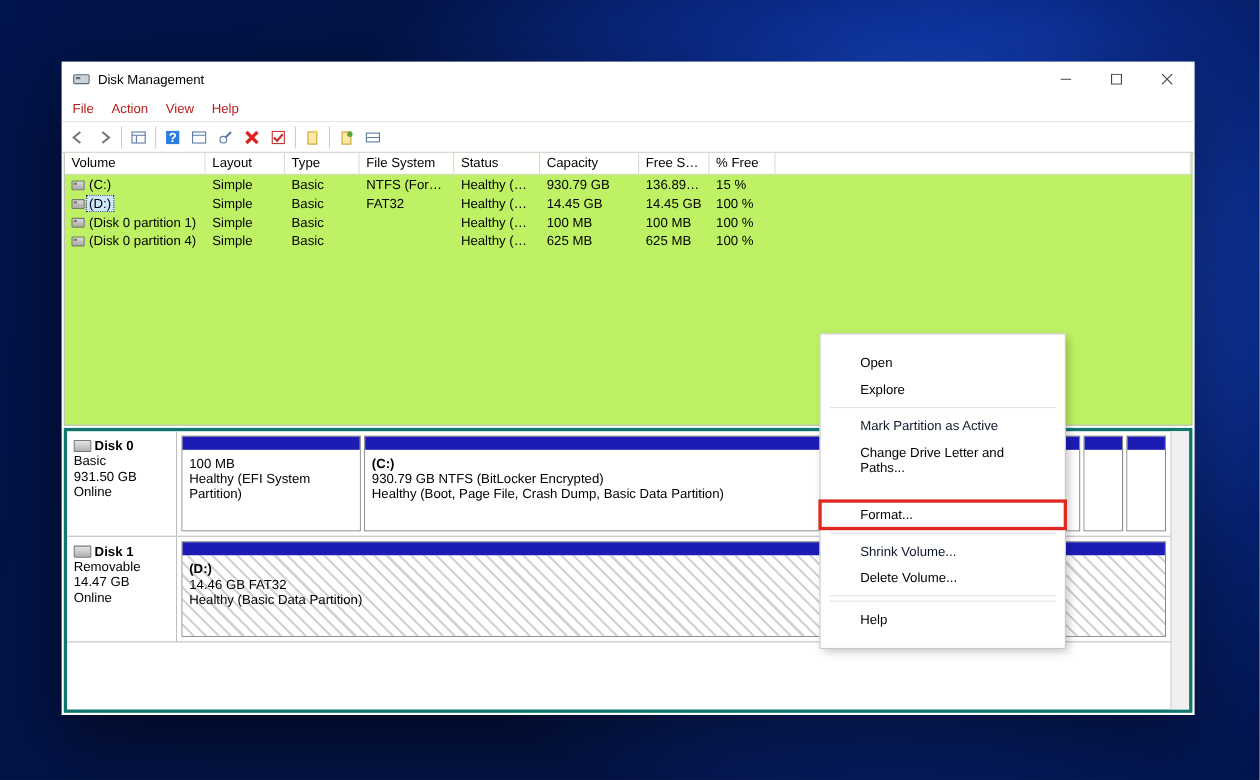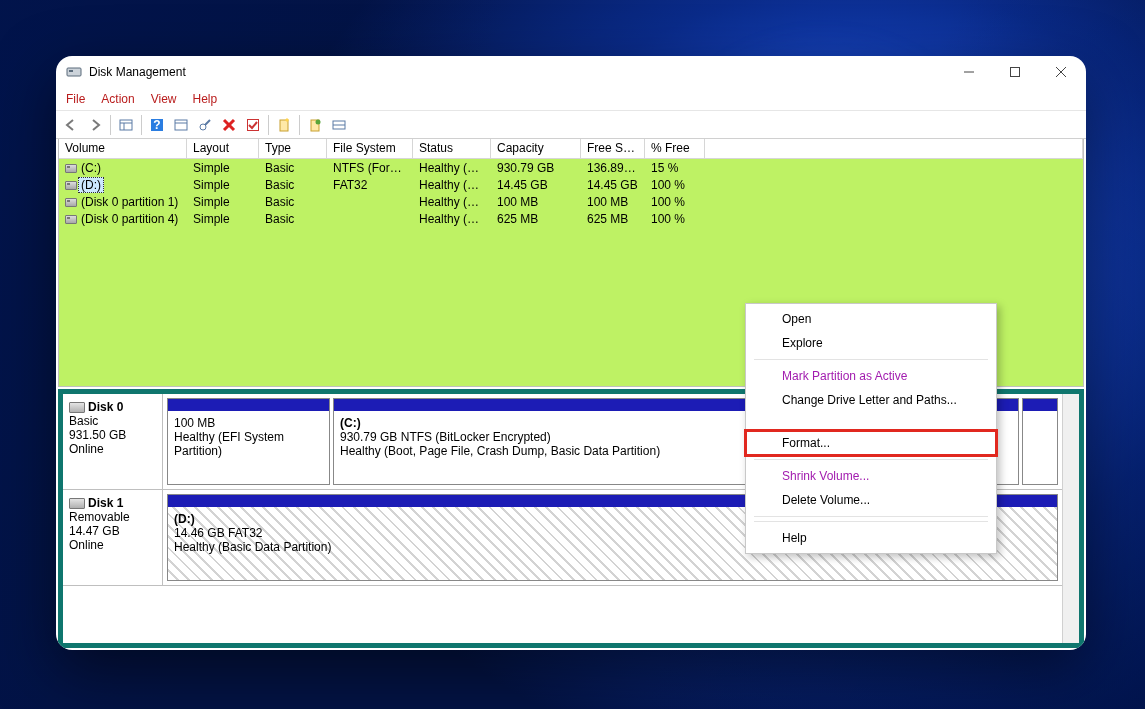--- a/index.html
+++ b/index.html
@@ -4,21 +4,21 @@
 <style>
   *{box-sizing:border-box;margin:0;padding:0;font-family:"Segoe UI",Tahoma,sans-serif;font-size:12px;}
   body{width:1145px;height:709px;overflow:hidden;background:#0a1a4a;position:relative;}
   .wallpaper{position:absolute;inset:0;background:radial-gradient(ellipse 600px 500px at 75% 40%,#2a6cff 0%,#1a4dd6 30%,#0a2b8a 60%,#031344 100%);}
   .wallpaper::before{content:"";position:absolute;inset:0;background:
     radial-gradient(ellipse 280px 360px at 78% 42%,rgba(120,180,255,0.6) 0%,rgba(120,180,255,0) 55%),
     radial-gradient(ellipse 400px 500px at 72% 45%,rgba(60,120,255,0.5) 0%,rgba(60,120,255,0) 60%);
     filter:blur(2px);}
   .wallpaper::after{content:"";position:absolute;inset:0;background:
     linear-gradient(115deg,rgba(0,20,80,0.6) 0%,rgba(0,20,80,0) 35%,rgba(0,20,80,0) 65%,rgba(0,20,80,0.6) 100%);}
-  .window{position:absolute;left:56px;top:56px;width:1030px;height:594px;background:#fff;border-radius:16px;box-shadow:0 20px 60px rgba(0,0,0,0.5);display:flex;flex-direction:column;overflow:hidden;}
+  .window{position:absolute;left:56px;top:56px;width:1030px;height:594px;background:#fff;border-radius:0;box-shadow:0 20px 60px rgba(0,0,0,0.5);display:flex;flex-direction:column;overflow:hidden;}
   .titlebar{height:32px;display:flex;align-items:center;padding:0 2px 0 10px;}
   .title-icon{width:16px;height:16px;margin-right:7px;display:inline-flex;align-items:center;justify-content:center;}
   .title-text{flex:1;font-size:12px;color:#000;}
   .winbtn{width:46px;height:32px;display:flex;align-items:center;justify-content:center;color:#444;}
   .winbtn svg{width:10px;height:10px;}
   .menubar{height:23px;display:flex;align-items:center;padding:0 2px;border-bottom:1px solid #e6e6e6;}
   .menu-item{padding:3px 8px;color:#b91c1c;}
   .toolbar{height:28px;display:flex;align-items:center;padding:0 4px;border-bottom:1px solid #d0d0d0;gap:2px;}
   .tbtn{width:22px;height:22px;display:flex;align-items:center;justify-content:center;}
   .tdiv{width:1px;height:20px;background:#ccc;margin:0 2px;}
@@ -26,21 +26,21 @@
   .volume-list{border:1px solid #bfbfbf;border-top:none;flex:0 0 auto;height:248px;margin:0 2px;display:flex;flex-direction:column;background:#bef264;}
   .headers{display:flex;height:20px;border-bottom:1px solid #d6d6d6;}
   .hcell{border-right:1px solid #d6d6d6;padding:2px 6px;background:#fff;color:#000;white-space:nowrap;overflow:hidden;text-overflow:ellipsis;}
   .rows{flex:1;overflow:auto;}
   .row{display:flex;height:17px;align-items:center;}
   .cell{padding:1px 6px;white-space:nowrap;overflow:hidden;text-overflow:ellipsis;}
   .vol-icon{display:inline-block;width:12px;height:9px;background:linear-gradient(#dcdcdc,#a8a8a8);border:1px solid #777;border-radius:1px;margin-right:4px;vertical-align:middle;position:relative;}
   .vol-icon::after{content:"";position:absolute;left:1px;top:1px;width:3px;height:2px;background:#777;}
   .selbox{border:1px dotted #333;background:#cce8ff;padding:0 2px;margin-left:-3px;}
 
-  .graphical{flex:1;margin:2px;border:5px solid #0f766e;overflow:hidden auto;padding:0;position:relative;}
+  .graphical{flex:1;margin:2px;border:3px solid #0f766e;overflow:hidden auto;padding:0;position:relative;}
   .disk-row{display:flex;border-bottom:1px solid #bfbfbf;min-height:96px;}
   .disk-row:last-child{border-bottom:none;}
   .disk-info{width:100px;border-right:1px solid #bfbfbf;padding:6px;display:flex;flex-direction:column;}
   .disk-info b{font-weight:700;}
   .disk-icon{display:inline-block;width:16px;height:11px;background:linear-gradient(#e4e4e4,#b0b0b0);border:1px solid #777;border-radius:1px;margin-right:3px;vertical-align:-2px;}
   .parts{flex:1;padding:4px;display:flex;gap:3px;}
   .part{border:1px solid #888;display:flex;flex-direction:column;min-width:0;}
   .part-bar{height:12px;background:#1c1cb5;}
   .part-body{flex:1;padding:5px 6px;background:#fff;overflow:hidden;}
   .part-body b{font-weight:700;}
@@ -53,23 +53,23 @@
   .partR2{flex:0 0 36px;}
   .partD{flex:1;}
   .vscrollsp{width:17px;background:#f0f0f0;border-left:1px solid #d0d0d0;}
   .graph-inner{display:flex;height:100%;}
   .graph-rows{flex:1;display:flex;flex-direction:column;}
   .spacer-row{flex:1;border-top:none;}
 
   .legend{height:22px;display:flex;align-items:center;gap:18px;padding:0 8px;margin:0 2px 2px 2px;}
   .swatch{width:10px;height:10px;display:inline-block;margin-right:5px;vertical-align:-1px;}
 
-  .context-menu{position:absolute;left:745px;top:303px;width:252px;background:#fff;border:1px solid #c8c8c8;box-shadow:3px 3px 8px rgba(0,0,0,.25);padding:3px 0;z-index:50;}
+  .context-menu{position:absolute;left:745px;top:303px;width:224px;background:#fff;border:1px solid #c8c8c8;box-shadow:3px 3px 8px rgba(0,0,0,.25);padding:14px 0;z-index:50;}
   .cm-item{padding:5px 14px 5px 36px;color:#000;position:relative;}
-  .cm-item.disabled{color:#a21caf;}
+  .cm-item.disabled{color:#0f172a;}
   .cm-sep{height:1px;background:#e3e3e3;margin:4px 8px;}
   .cm-item.highlight{outline:3px solid #e1281f;outline-offset:-1px;z-index:2;margin-top:19px;}
 
   
   .c0{width:128px}.c1{width:72px}.c2{width:68px}.c3{width:86px}.c4{width:78px}.c5{width:90px}.c6{width:64px}.c7{width:60px}.c8{flex:1}
 </style>
 </head>
 <body>
 
 <div class="wallpaper"></div>

